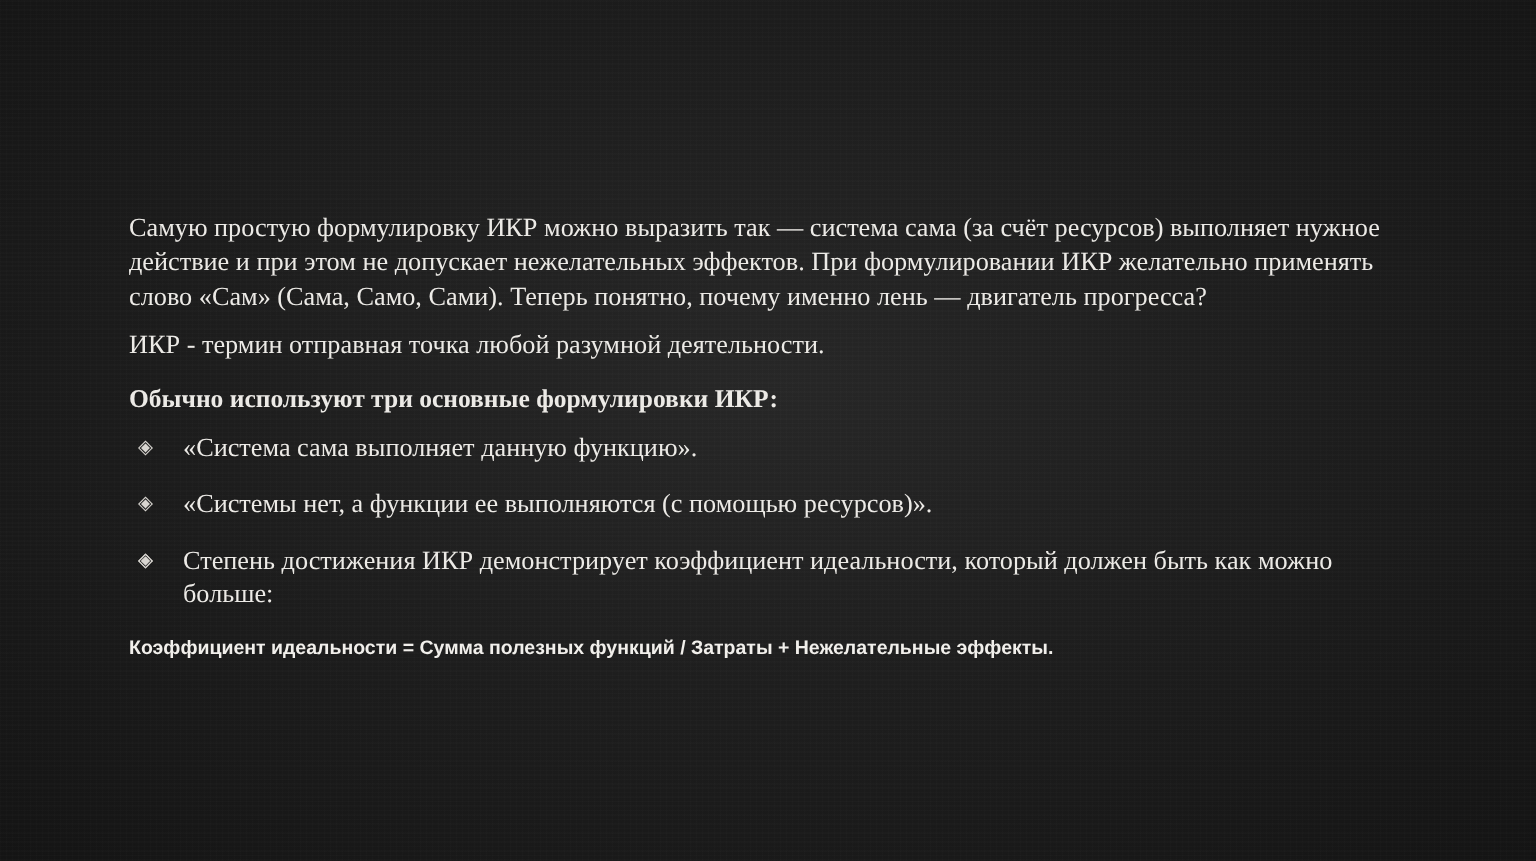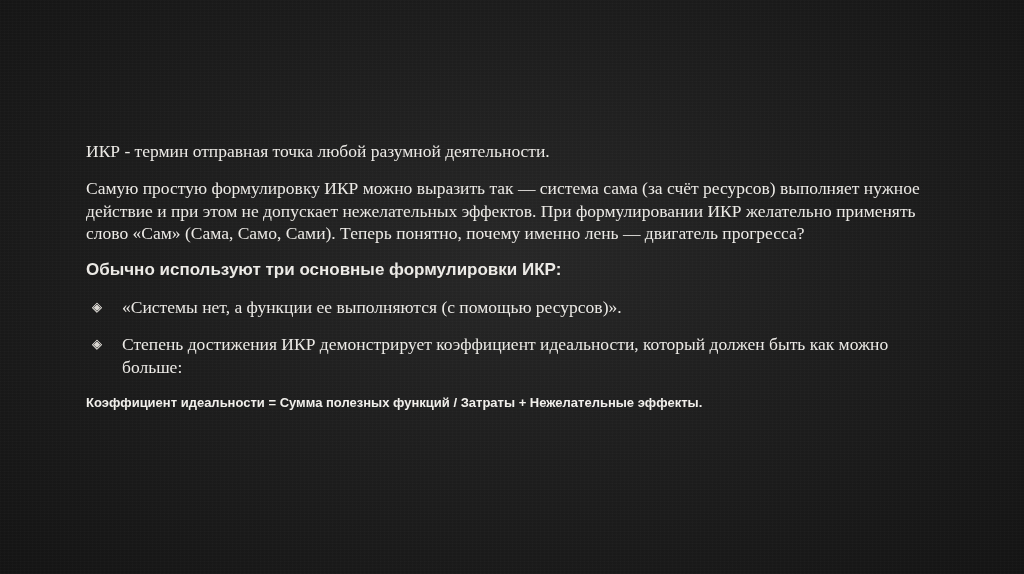--- a/index.html
+++ b/index.html
@@ -77,39 +77,40 @@
   .closing {
     color: #f1efeb;
     font-family: "Liberation Sans", sans-serif;
     font-weight: bold;
     font-size: 13px;
     line-height: 1.35;
     margin-top: 16px;
     width: 860px;
   }
   .sans-bold {
-    font-family: Liberation Sans, sans-serif;
+    font-family: Liberation Serif, serif;
     font-weight: bold;
   }
 </style>
 </head>
 <body>
 
 <div class="slide">
   <div class="content">
 
+    <p class="para">Самую простую формулировку ИКР можно выразить так — система сама (за счёт ресурсов) выполняет нужное действие и при этом не допускает нежелательных эффектов. При формулировании ИКР желательно применять слово «Сам» (Сама, Само, Сами). Теперь понятно, почему именно лень — двигатель прогресса?</p>
+
     <p class="para para-lead">ИКР - термин отправная точка любой разумной деятельности.</p>
-
-    <p class="para">Самую простую формулировку ИКР можно выразить так — система сама (за счёт ресурсов) выполняет нужное действие и при этом не допускает нежелательных эффектов. При формулировании ИКР желательно применять слово «Сам» (Сама, Само, Сами). Теперь понятно, почему именно лень — двигатель прогресса?</p>
 
     <p class="para para-bold sans-bold">Обычно используют три основные формулировки ИКР:</p>
 
     <ul class="bullets">
       <li class="bullet">
         <span class="marker">◈</span>
+        <span>«Система сама выполняет данную функцию».</span>
       </li>
       <li class="bullet">
         <span class="marker">◈</span>
         <span>«Системы нет, а функции ее выполняются (с помощью ресурсов)».</span>
       </li>
       <li class="bullet">
         <span class="marker">◈</span>
       </li>
       <li class="bullet">
         <span class="marker">◈</span>

